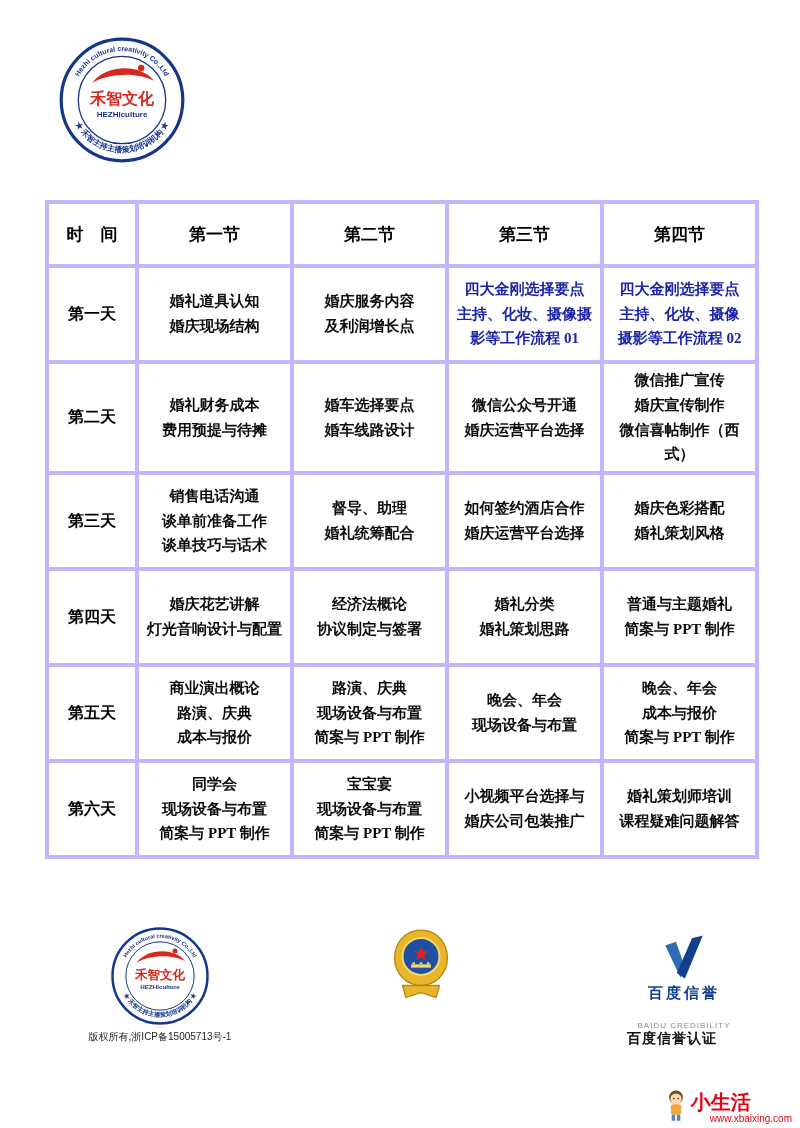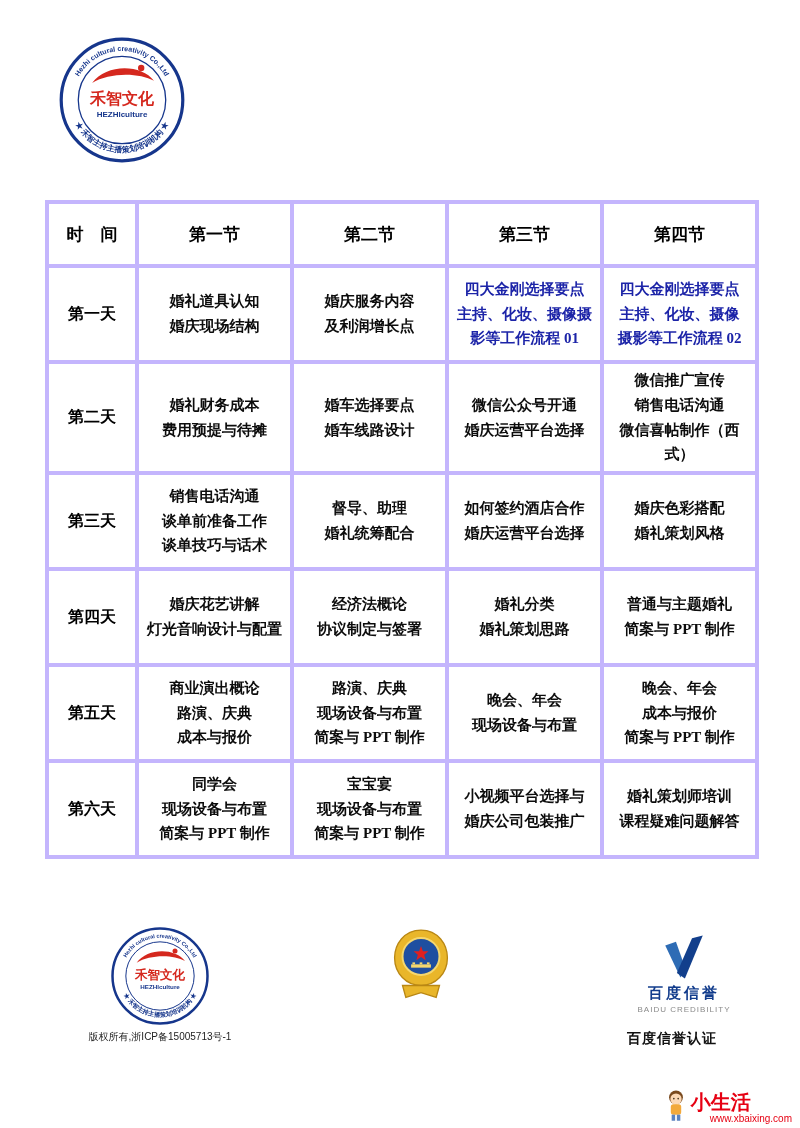--- a/index.html
+++ b/index.html
@@ -46,21 +46,21 @@
     font-size:10px; color:#222;
   }
   .police-badge { position:absolute; left:388px; top:922px; width:66px; height:90px; }
   .police-text {
     position:absolute; left:280px; top:1028px; width:280px; text-align:center;
     font-size:16px; font-weight:bold; color:#000; letter-spacing:1px;
   }
   .baidu-block { position:absolute; left:614px; top:932px; width:140px; text-align:center; }
   .baidu-v { width:54px; height:50px; display:block; margin:0 auto 2px auto; }
   .baidu-name { font-size:15px; font-weight:bold; color:#123c8c; letter-spacing:3px; }
-  .baidu-sub { font-size:8px; color:#8a8a8a; letter-spacing:1px; margin-top:2px; }
+  .baidu-sub { font-size:8px; color:#8a8a8a; letter-spacing:1px; margin-top:18px; }
   .baidu-cert {
     position:absolute; left:602px; top:1030px; width:140px; text-align:center;
     font-size:14px; font-weight:bold; color:#111; letter-spacing:1px;
   }
 
   
   .watermark { position:absolute; right:8px; bottom:4px; display:flex; align-items:flex-end; gap:2px; }
   .wm-mascot { width:26px; height:36px; display:block; }
   .wm-text { display:flex; flex-direction:column; align-items:flex-start; line-height:1.1; }
   .wm-name { font-size:20px; font-weight:bold; color:#e60012; }
@@ -126,21 +126,21 @@
       </tr>
       <tr class="body-row">
         <td class="day-cell">第二天</td>
         <td class="course-cell">婚礼财务成本
 费用预提与待摊</td>
         <td class="course-cell">婚车选择要点
 婚车线路设计</td>
         <td class="course-cell">微信公众号开通
 婚庆运营平台选择</td>
         <td class="course-cell">微信推广宣传
-销售电话沟通
+婚庆宣传制作
 微信喜帖制作（西式）</td>
       </tr>
       <tr class="body-row">
         <td class="day-cell">第三天</td>
         <td class="course-cell">销售电话沟通
 谈单前准备工作
 谈单技巧与话术</td>
         <td class="course-cell">督导、助理
 婚礼统筹配合</td>
         <td class="course-cell">如何签约酒店合作

